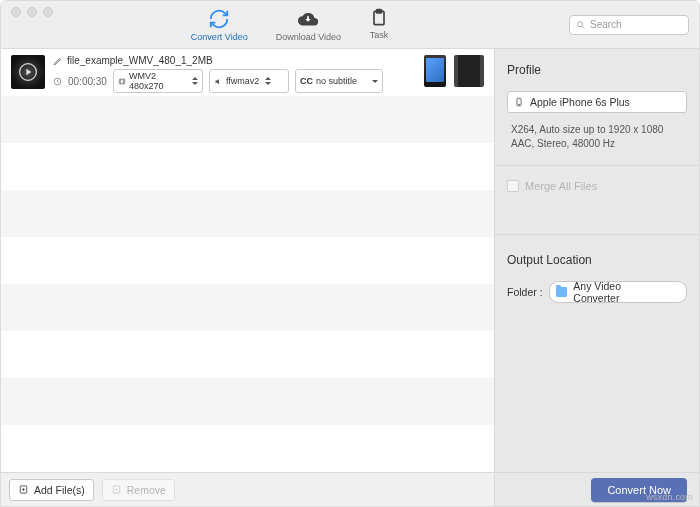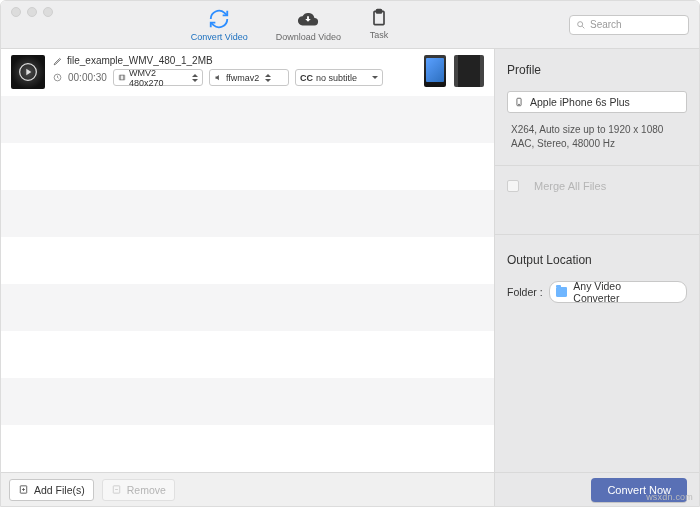--- a/index.html
+++ b/index.html
@@ -67,21 +67,21 @@
     display:flex; align-items:center; justify-content:center;
     flex-shrink:0;
   }
   .thumb svg { width:20px; height:20px; color:#ddd; }
   .file-meta { flex:1; min-width:0; }
   .file-name-line { display:flex; align-items:center; gap:4px; font-size:10px; margin-bottom:3px; }
   .file-name-line svg { width:10px; height:10px; color:#555; }
   .opts { display:flex; align-items:center; gap:6px; color:var(--text-dim); font-size:10px; }
   .opts svg { width:9px; height:9px; color:#777; }
   .combo {
-    height:17px; border:1px solid var(--border-dark); border-radius:3px;
+    height:24px; border:1px solid var(--border-dark); border-radius:3px;
     background:#fff; display:flex; align-items:center; padding:0 4px;
     font-size:9px; color:#333; gap:3px;
   }
   .combo .caret, .profile-sel .caret, .folder-sel .caret {
     width:0; height:0;
     border-left:3px solid transparent; border-right:3px solid transparent;
   }
   .combo .caret.up { border-bottom:3px solid #555; margin-bottom:1px;}
   .combo .caret.dn { border-top:3px solid #555; }
   .combo .carets { display:flex; flex-direction:column; gap:1px; margin-left:3px; }
@@ -115,21 +115,21 @@
   .profile-sel, .folder-sel {
     height:22px; background:#fff; border:1px solid var(--border-dark);
     border-radius:3px; display:flex; align-items:center; padding:0 6px;
     font-size:10.5px; gap:6px;
   }
   .profile-sel svg { width:10px; height:14px; color:#555; }
   .profile-sel .carets, .folder-sel .carets {
     margin-left:auto; display:flex; flex-direction:column; gap:1px;
   }
   .profile-detail { font-size:10px; color:#555; line-height:1.4; padding:0 4px; }
-  .merge-check { display:flex; align-items:flex-start; gap:15px; font-size:11px; color:#b5b5b5; }
+  .merge-check { display:flex; align-items:flex-start; gap:6px; font-size:11px; color:#b5b5b5; }
   .merge-check .box { width:12px; height:12px; border:1px solid #cfcfcf; background:#f5f5f5; border-radius:2px; }
   .folder-line { display:flex; align-items:center; gap:6px; font-size:10.5px; }
   .folder-sel { flex:1;border-radius:9px; }
   .folder-sel .icon { width:12px; height:10px; background:#6fb6ff; border-radius:1px 1px 1.5px 1.5px; position:relative; }
   .folder-sel .icon::before{ content:""; position:absolute; top:-2px; left:0; width:5px; height:2px; background:#6fb6ff; border-radius:1px 1px 0 0;}
 
   
   .footer {
     height:34px; border-top:1px solid var(--border);
     display:flex; align-items:stretch;justify-content:center;

